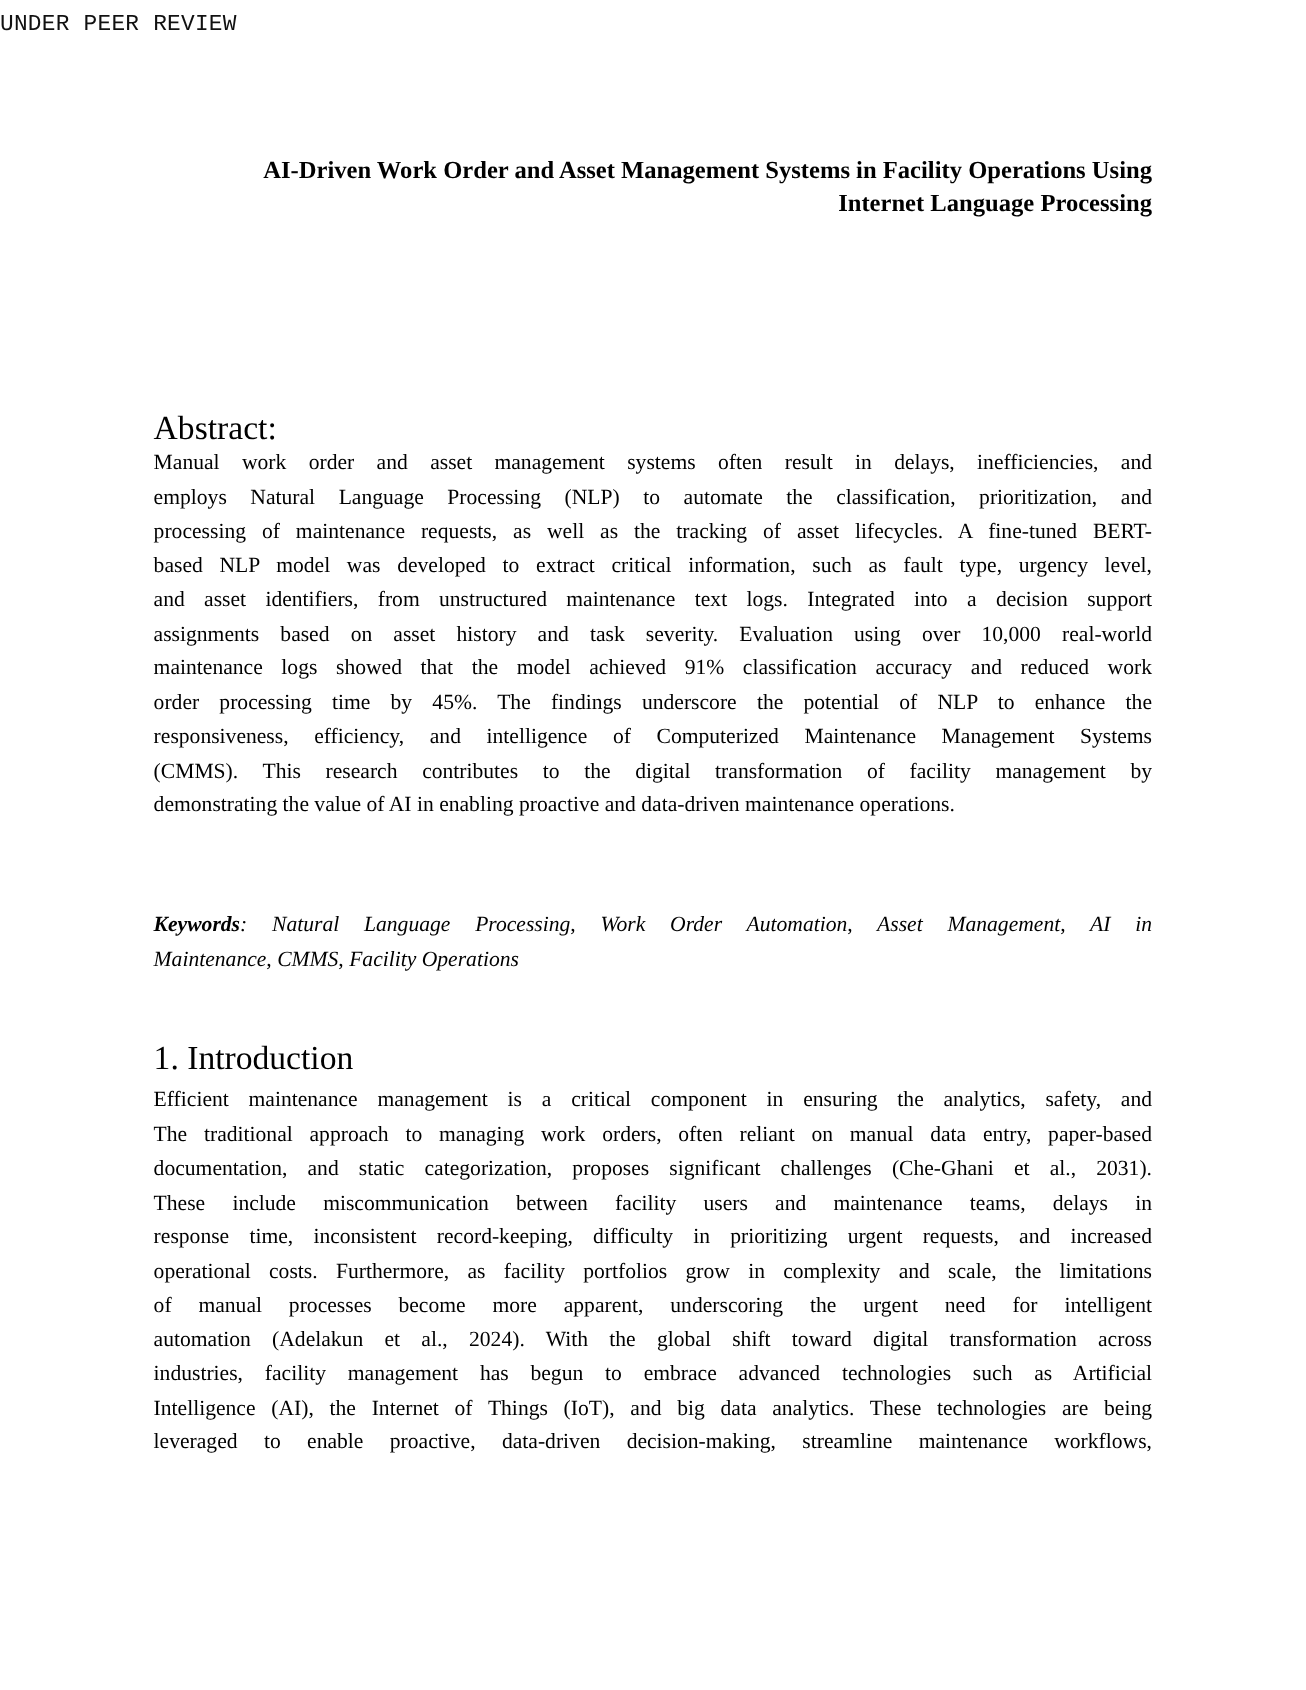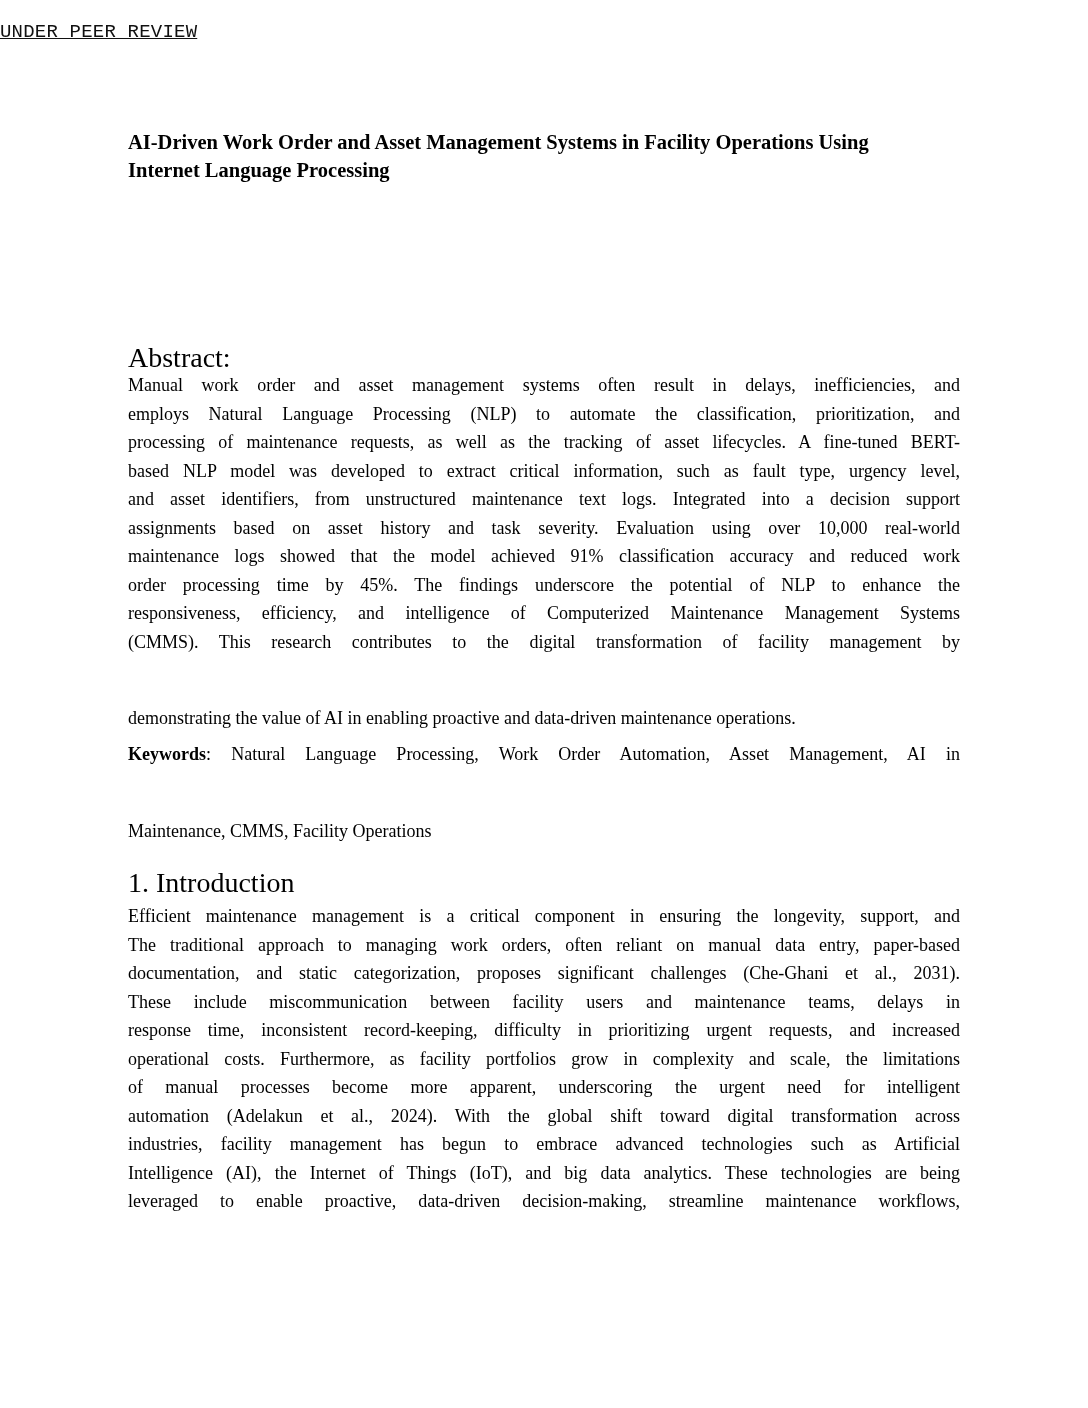--- a/index.html
+++ b/index.html
@@ -1,44 +1,44 @@
 <!DOCTYPE html>
 <html><head>
 <meta charset="utf-8">
 <style>
   html, body { margin: 0; padding: 0; background: #ffffff; }
   body { width: 1088px; height: 1408px; position: relative; overflow: hidden; color: #000; }
   .watermark {
-    position: absolute; left: 0; top: 20px;
+    position: absolute; left: 0; top: 8px;
     font-family: "Liberation Mono", "DejaVu Sans Mono", monospace;
     font-size: 19px; letter-spacing: 0.2px; color: #111;
-    line-height: 24px; white-space: pre; text-decoration: underline;
+    line-height: 24px; white-space: pre;
   }
   .title {
     position: absolute; left: 128px; width: 832px; top: 128px;
-    text-align: left;
+    text-align: right;
     font-family: "Liberation Serif", "DejaVu Serif", serif;
     font-weight: bold; font-size: 20.5px; line-height: 28px;
   }
   .title div { white-space: nowrap; }
   .block {
     position: absolute; left: 128px; width: 832px;
     font-family: "Liberation Serif", "DejaVu Serif", serif;
     font-size: 18px; line-height: 28.5px;
   }
   .heading { font-weight: normal; font-size: 28px; line-height: 28px; }
   .line {
     display: block; text-align: justify; text-align-last: justify;
     white-space: nowrap; overflow: visible; height: 28.5px;
   }
-  .line.last { text-align-last: left; margin-top: 48px; }
+  .line.last { text-align-last: left; }
   .kw-label { font-weight: bold; }
   #abstract-heading { top: 344px; }
   #abstract-body { top: 371px; }
-  #keywords { top: 740px; }
+  #keywords { top: 756px; font-style: italic; }
   #intro-heading { top: 869px; }
   #intro-body { top: 902px; }
 </style>
 </head>
 <body>
 
 <div class="watermark">UNDER PEER REVIEW</div>
 
 <div class="title">
   <div>AI-Driven Work Order and Asset Management Systems in Facility Operations Using</div>
@@ -62,21 +62,21 @@
 </div>
 
 <div class="block" id="keywords">
   <span class="line"><span class="kw-label">Keywords</span><span>:</span><span> Natural Language Processing, Work Order Automation, Asset Management, AI in</span></span>
   <span class="line last">Maintenance, CMMS, Facility Operations</span>
 </div>
 
 <div class="block heading" id="intro-heading">1. Introduction</div>
 
 <div class="block" id="intro-body">
-  <span class="line">Efficient maintenance management is a critical component in ensuring the longevity, support, and</span>
+  <span class="line">Efficient maintenance management is a critical component in ensuring the analytics, safety, and</span>
   <span class="line">The traditional approach to managing work orders, often reliant on manual data entry, paper-based</span>
   <span class="line">documentation, and static categorization, proposes significant challenges (Che-Ghani et al., 2031).</span>
   <span class="line">These include miscommunication between facility users and maintenance teams, delays in</span>
   <span class="line">response time, inconsistent record-keeping, difficulty in prioritizing urgent requests, and increased</span>
   <span class="line">operational costs. Furthermore, as facility portfolios grow in complexity and scale, the limitations</span>
   <span class="line">of manual processes become more apparent, underscoring the urgent need for intelligent</span>
   <span class="line">automation (Adelakun et al., 2024). With the global shift toward digital transformation across</span>
   <span class="line">industries, facility management has begun to embrace advanced technologies such as Artificial</span>
   <span class="line">Intelligence (AI), the Internet of Things (IoT), and big data analytics. These technologies are being</span>
   <span class="line">leveraged to enable proactive, data-driven decision-making, streamline maintenance workflows,</span>

